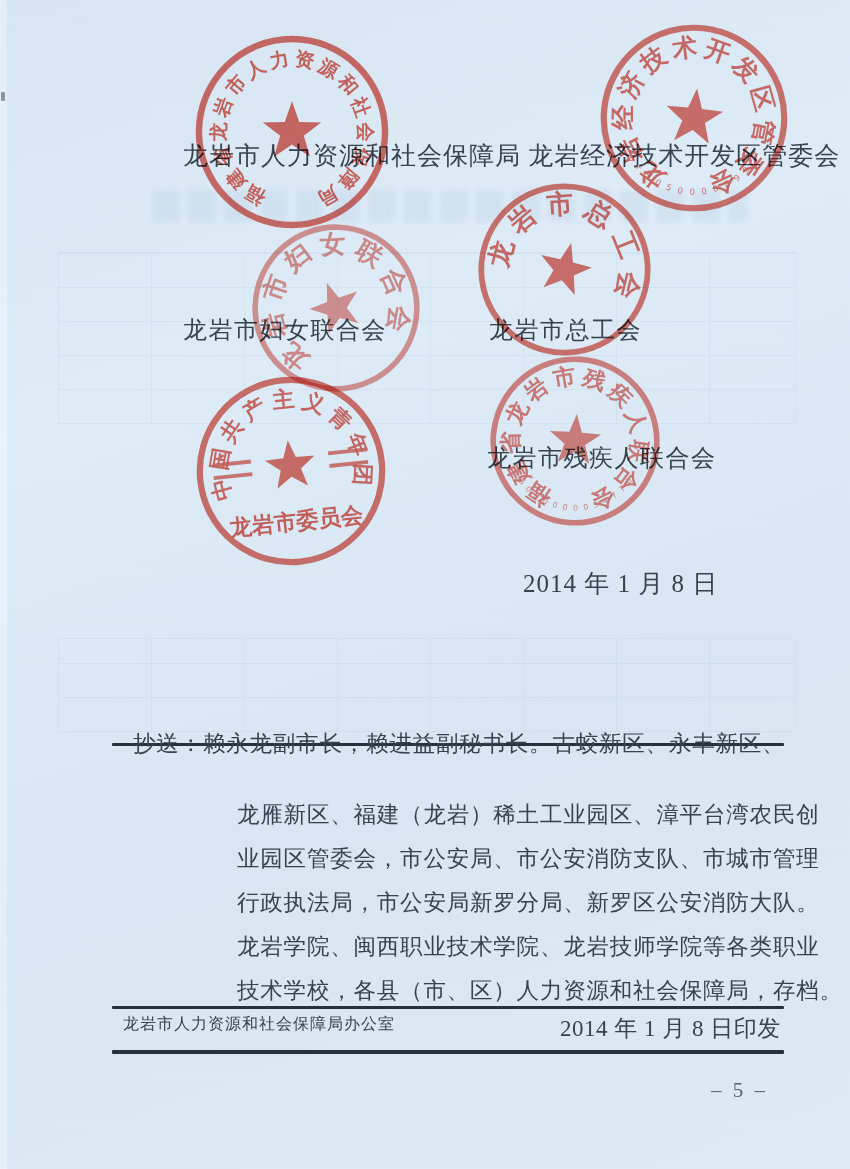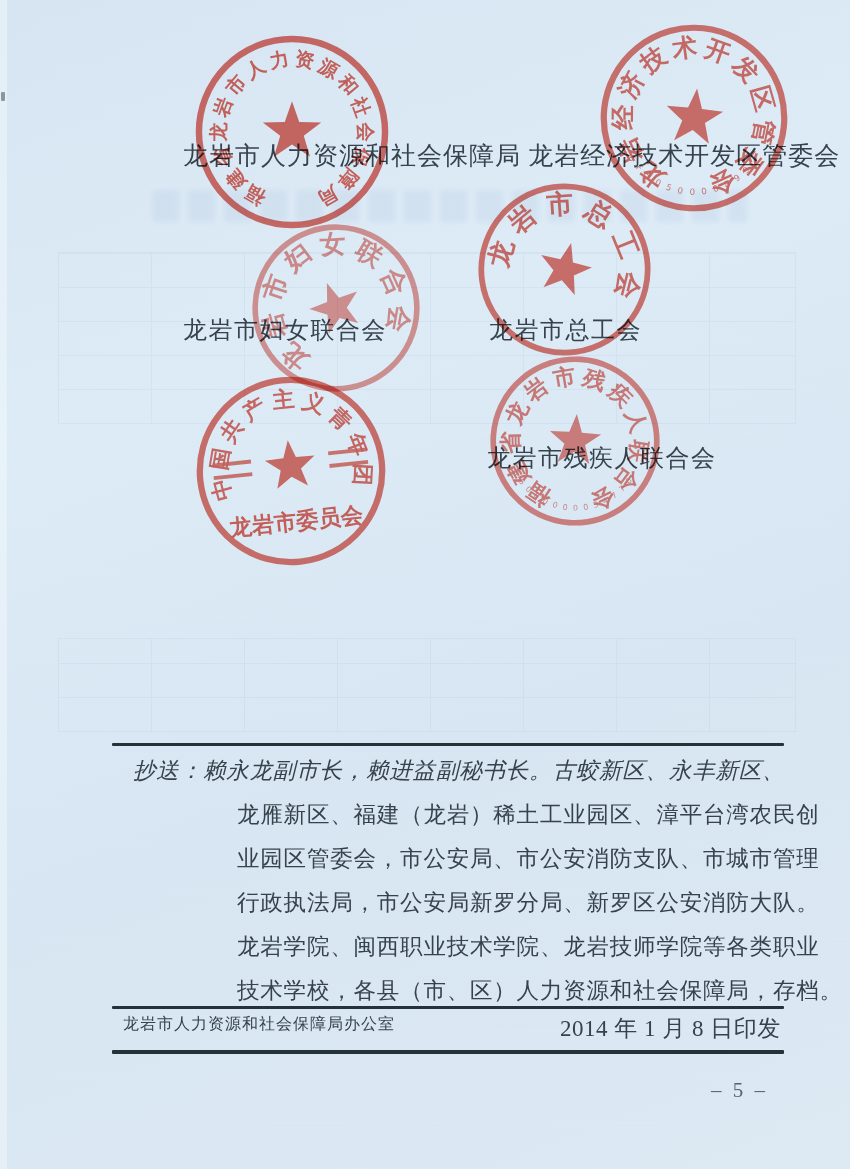--- a/index.html
+++ b/index.html
@@ -44,24 +44,25 @@
   <div class="ghost ghost-table" style="left:58px;top:638px;width:736px;height:92px;"></div>
   <div class="speck" style="left:1px;top:92px;width:4px;height:9px;"></div>
 
   <div class="txt fs-main" style="left:183px;top:141px;">龙岩市人力资源和社会保障局 龙岩经济技术开发区管委会</div>
 
   <div class="txt fs-sig" style="left:489px;top:316px;">龙岩市总工会</div>
   <div class="txt fs-sig" style="left:183px;top:316px;">龙岩市妇女联合会</div>
 
   <div class="txt fs-sig" style="left:487px;top:444px;">龙岩市残疾人联合会</div>
 
+  <div class="txt fs-main" style="left:523px;top:569px;">2014 年 1 月 8 日</div>
 
   <div class="rule" style="left:112px;top:743px;width:672px;height:3px;"></div>
 
-  <div class="txt fs-cc" style="left:133px;top:757px;font-style:italic;">抄送：赖永龙副市长，赖进益副秘书长。古蛟新区、永丰新区、</div>
+  <div class="txt fs-cc" style="left:133px;top:730px;">抄送：赖永龙副市长，赖进益副秘书长。古蛟新区、永丰新区、</div>
   <div class="txt fs-cc" style="left:237px;top:801px;font-family:Liberation Serif, serif;">龙雁新区、福建（龙岩）稀土工业园区、漳平台湾农民创</div>
   <div class="txt fs-cc" style="left:237px;top:845px;">业园区管委会，市公安局、市公安消防支队、市城市管理</div>
   <div class="txt fs-cc" style="left:237px;top:889px;">行政执法局，市公安局新罗分局、新罗区公安消防大队。</div>
   <div class="txt fs-cc" style="left:237px;top:933px;">龙岩学院、闽西职业技术学院、龙岩技师学院等各类职业</div>
   <div class="txt fs-cc" style="left:237px;top:977px;font-family:Liberation Serif, serif;">技术学校，各县（市、区）人力资源和社会保障局，存档。</div>
 
   <div class="rule" style="left:112px;top:1006px;width:672px;height:3px;"></div>
 
   <div class="txt" style="left:123px;top:1014px;font-size:16px;letter-spacing:1px;">龙岩市人力资源和社会保障局办公室</div>
   <div class="txt" style="left:560px;top:1015px;font-size:23px;letter-spacing:.5px;">2014 年 1 月 8 日印发</div>

